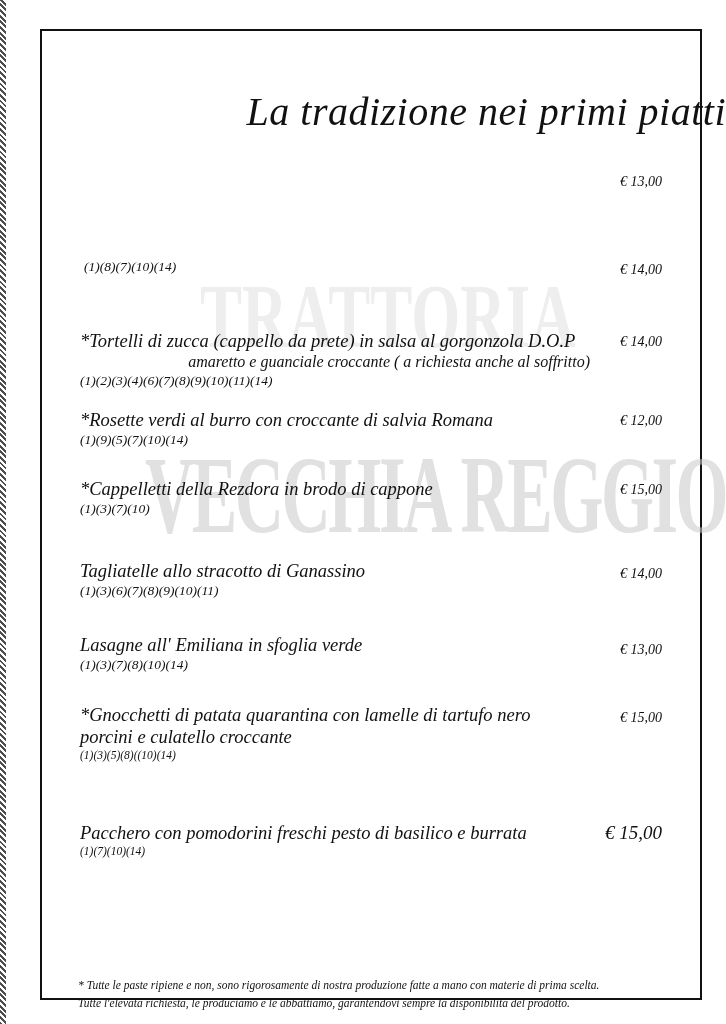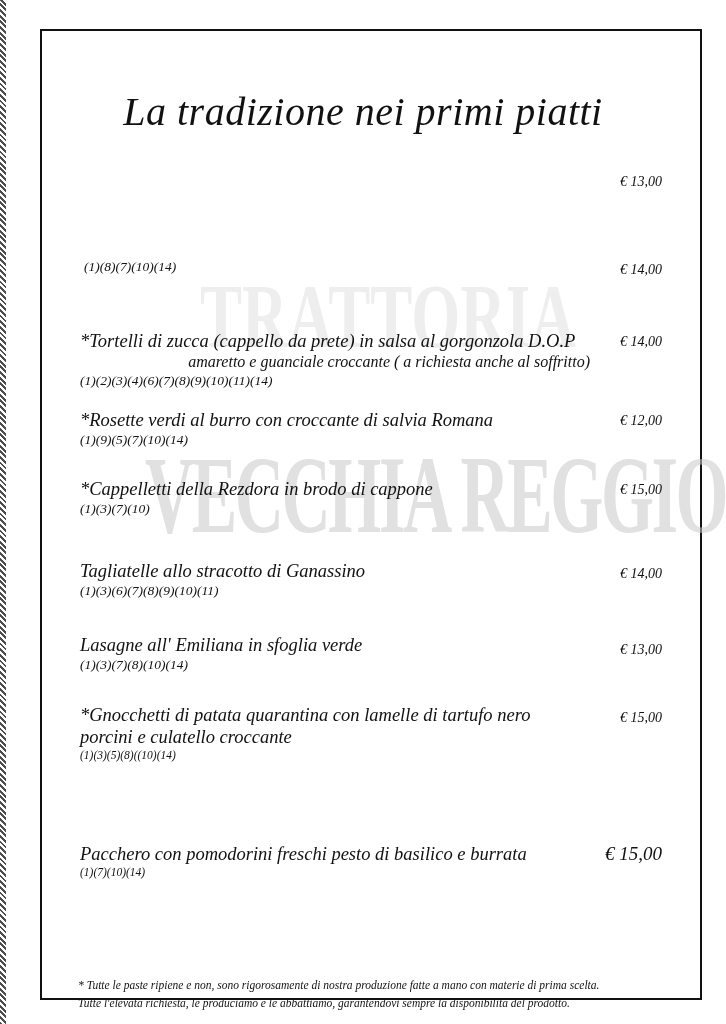--- a/index.html
+++ b/index.html
@@ -30,21 +30,21 @@
     white-space:nowrap; line-height:1;
   }
   .watermark-top {
     position:absolute; left:200px; top:265px; width:380px; height:120px;
     color:#cfcfcf; opacity:0.35;
     font-family:"Liberation Serif", serif; font-size:90px; font-weight:bold;
     transform:scaleX(0.7); transform-origin:left top; white-space:nowrap;
     pointer-events:none;
   }
   .title {
-    position:absolute; left:0; width:726px; top:88px; text-align:center;
+    position:absolute; left:0; width:726px; top:88px; text-align:right;
     font-family:"Liberation Serif", serif; font-style:italic;
     font-size:40px; letter-spacing:0.5px;
   }
   .item { position:absolute; left:80px; width:590px; }
   .item .name {
     font-family:"Liberation Serif", serif; font-style:italic;
     font-size:18.5px; line-height:22px; width:510px;
   }
   .item .sub {
     font-family:"Liberation Serif", serif; font-style:italic;
@@ -117,21 +117,21 @@
   <div class="allergens">(1)(3)(7)(8)(10)(14)</div>
   <div class="price" style="top:8px">€ 13,00</div>
 </div>
 
 <div class="item" style="top:704px">
   <div class="name" style="width:490px">*Gnocchetti di patata quarantina con lamelle di tartufo nero porcini e culatello croccante</div>
   <div class="allergens small">(1)(3)(5)(8)((10)(14)</div>
   <div class="price" style="top:6px">€ 15,00</div>
 </div>
 
-<div class="item" style="top:843px">
+<div class="item" style="top:822px">
   <div class="name">Pacchero con pomodorini freschi pesto di basilico e burrata</div>
   <div class="allergens small">(1)(7)(10)(14)</div>
   <div class="price big">€ 15,00</div>
 </div>
 
 <div class="footnote">
   <div>* Tutte le  paste ripiene e non, sono rigorosamente di nostra produzione  fatte a mano con materie di prima scelta.</div>
   <div>Tutte l'elevata richiesta, le produciamo e le abbattiamo, garantendovi sempre la disponibilità del prodotto.</div>
 </div>
 

